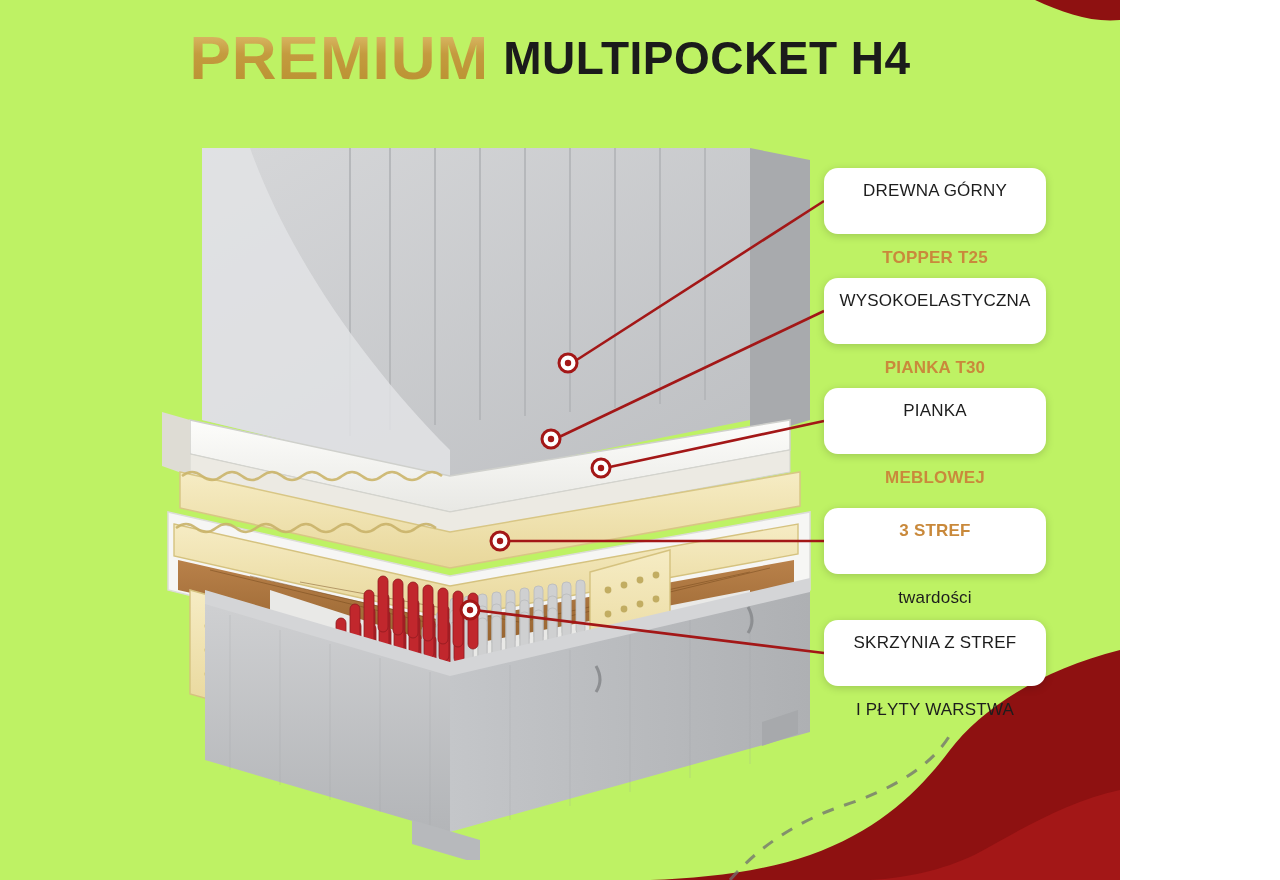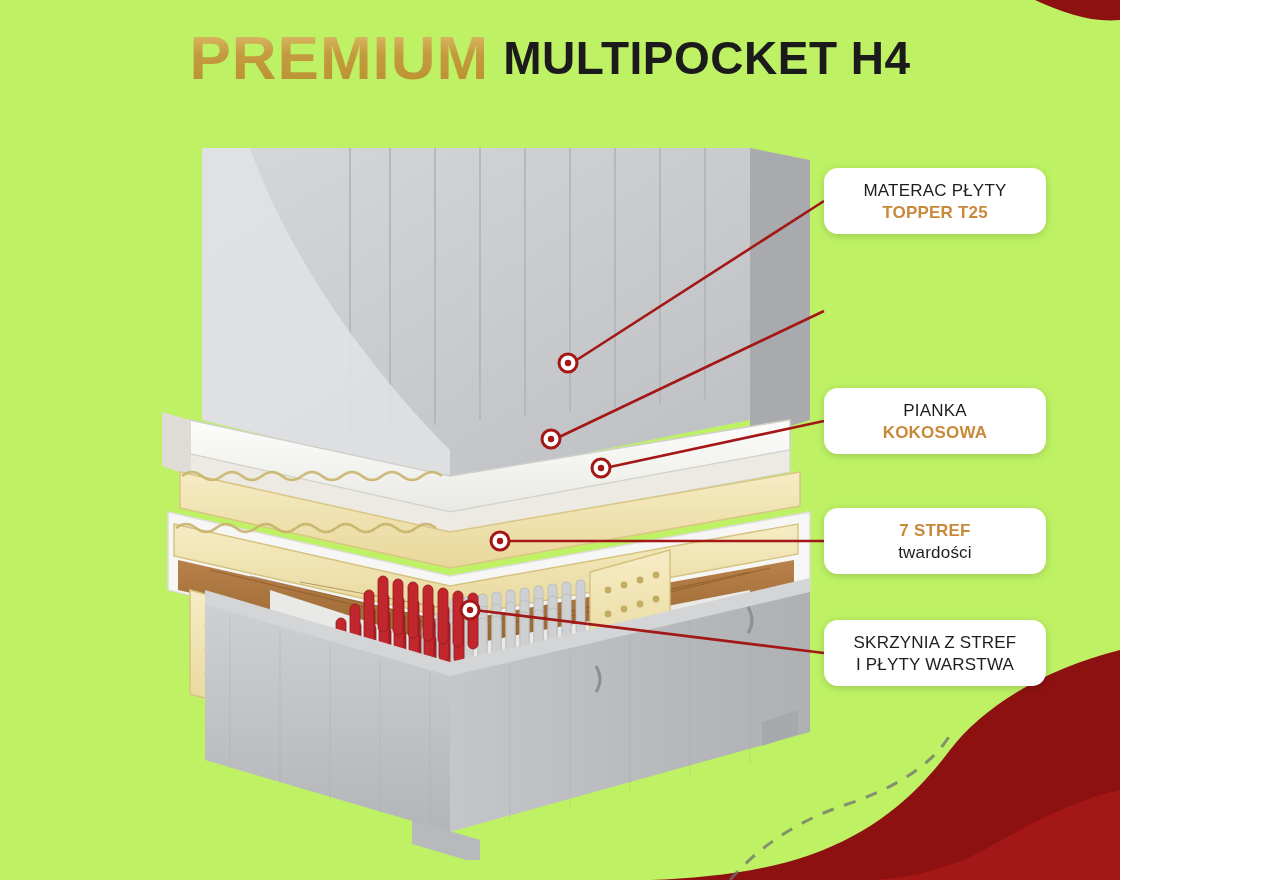--- a/index.html
+++ b/index.html
@@ -82,21 +82,21 @@
     border-radius: 14px;
     box-shadow: 0 2px 9px rgba(0,0,0,0.17);
     text-align: center;
     padding: 12px 14px;
     line-height: 1.3;
     font-size: 17px;
     color: #1d1d1d;
     letter-spacing: 0.2px;
   }
   .callout .l1 { display: block; }
-  .callout .l2 { display: block; }
+  .callout .l2 { display: block; margin-top: 45px; }
   .accent { color: #c9893b; font-weight: bold; }
   .plain { color: #1d1d1d; }
 
   #callout-1 { left: 824px; top: 168px; width: 222px; height: 66px; }
   #callout-2 { left: 824px; top: 278px; width: 222px; height: 66px; }
   #callout-3 { left: 824px; top: 388px; width: 222px; height: 66px; }
   #callout-4 { left: 824px; top: 508px; width: 222px; height: 66px; }
   #callout-5 { left: 824px; top: 620px; width: 222px; height: 66px; }
 
   
@@ -369,32 +369,36 @@
       <circle cx="601" cy="468" r="9" fill="#ffffff" stroke="#a31717" stroke-width="3"></circle>
       <circle cx="601" cy="468" r="3.2" fill="#a31717"></circle>
       <circle cx="500" cy="541" r="9" fill="#ffffff" stroke="#a31717" stroke-width="3"></circle>
       <circle cx="500" cy="541" r="3.2" fill="#a31717"></circle>
       <circle cx="470" cy="610" r="9" fill="#ffffff" stroke="#a31717" stroke-width="3"></circle>
       <circle cx="470" cy="610" r="3.2" fill="#a31717"></circle>
     </g>
   </svg>
 
   <div class="callout" id="callout-1">
-    <span class="l1 plain">MATERAC PŁYTY</span>
+    <span class="l1 plain">DREWNA GÓRNY</span>
     <span class="l2 accent">TOPPER T25</span>
   </div>
 
+  <div class="callout" id="callout-2">
+    <span class="l1 plain">WYSOKOELASTYCZNA</span>
+    <span class="l2 accent">PIANKA T30</span>
+  </div>
 
   <div class="callout" id="callout-3">
     <span class="l1 plain">PIANKA</span>
-    <span class="l2 accent">KOKOSOWA</span>
+    <span class="l2 accent">MEBLOWEJ</span>
   </div>
 
   <div class="callout" id="callout-4">
-    <span class="l1 accent">7 STREF</span>
+    <span class="l1 accent">3 STREF</span>
     <span class="l2 plain">twardości</span>
   </div>
 
   <div class="callout" id="callout-5">
     <span class="l1 plain">SKRZYNIA Z STREF</span>
     <span class="l2 plain">I PŁYTY WARSTWA</span>
   </div>
 
 </div>
 

